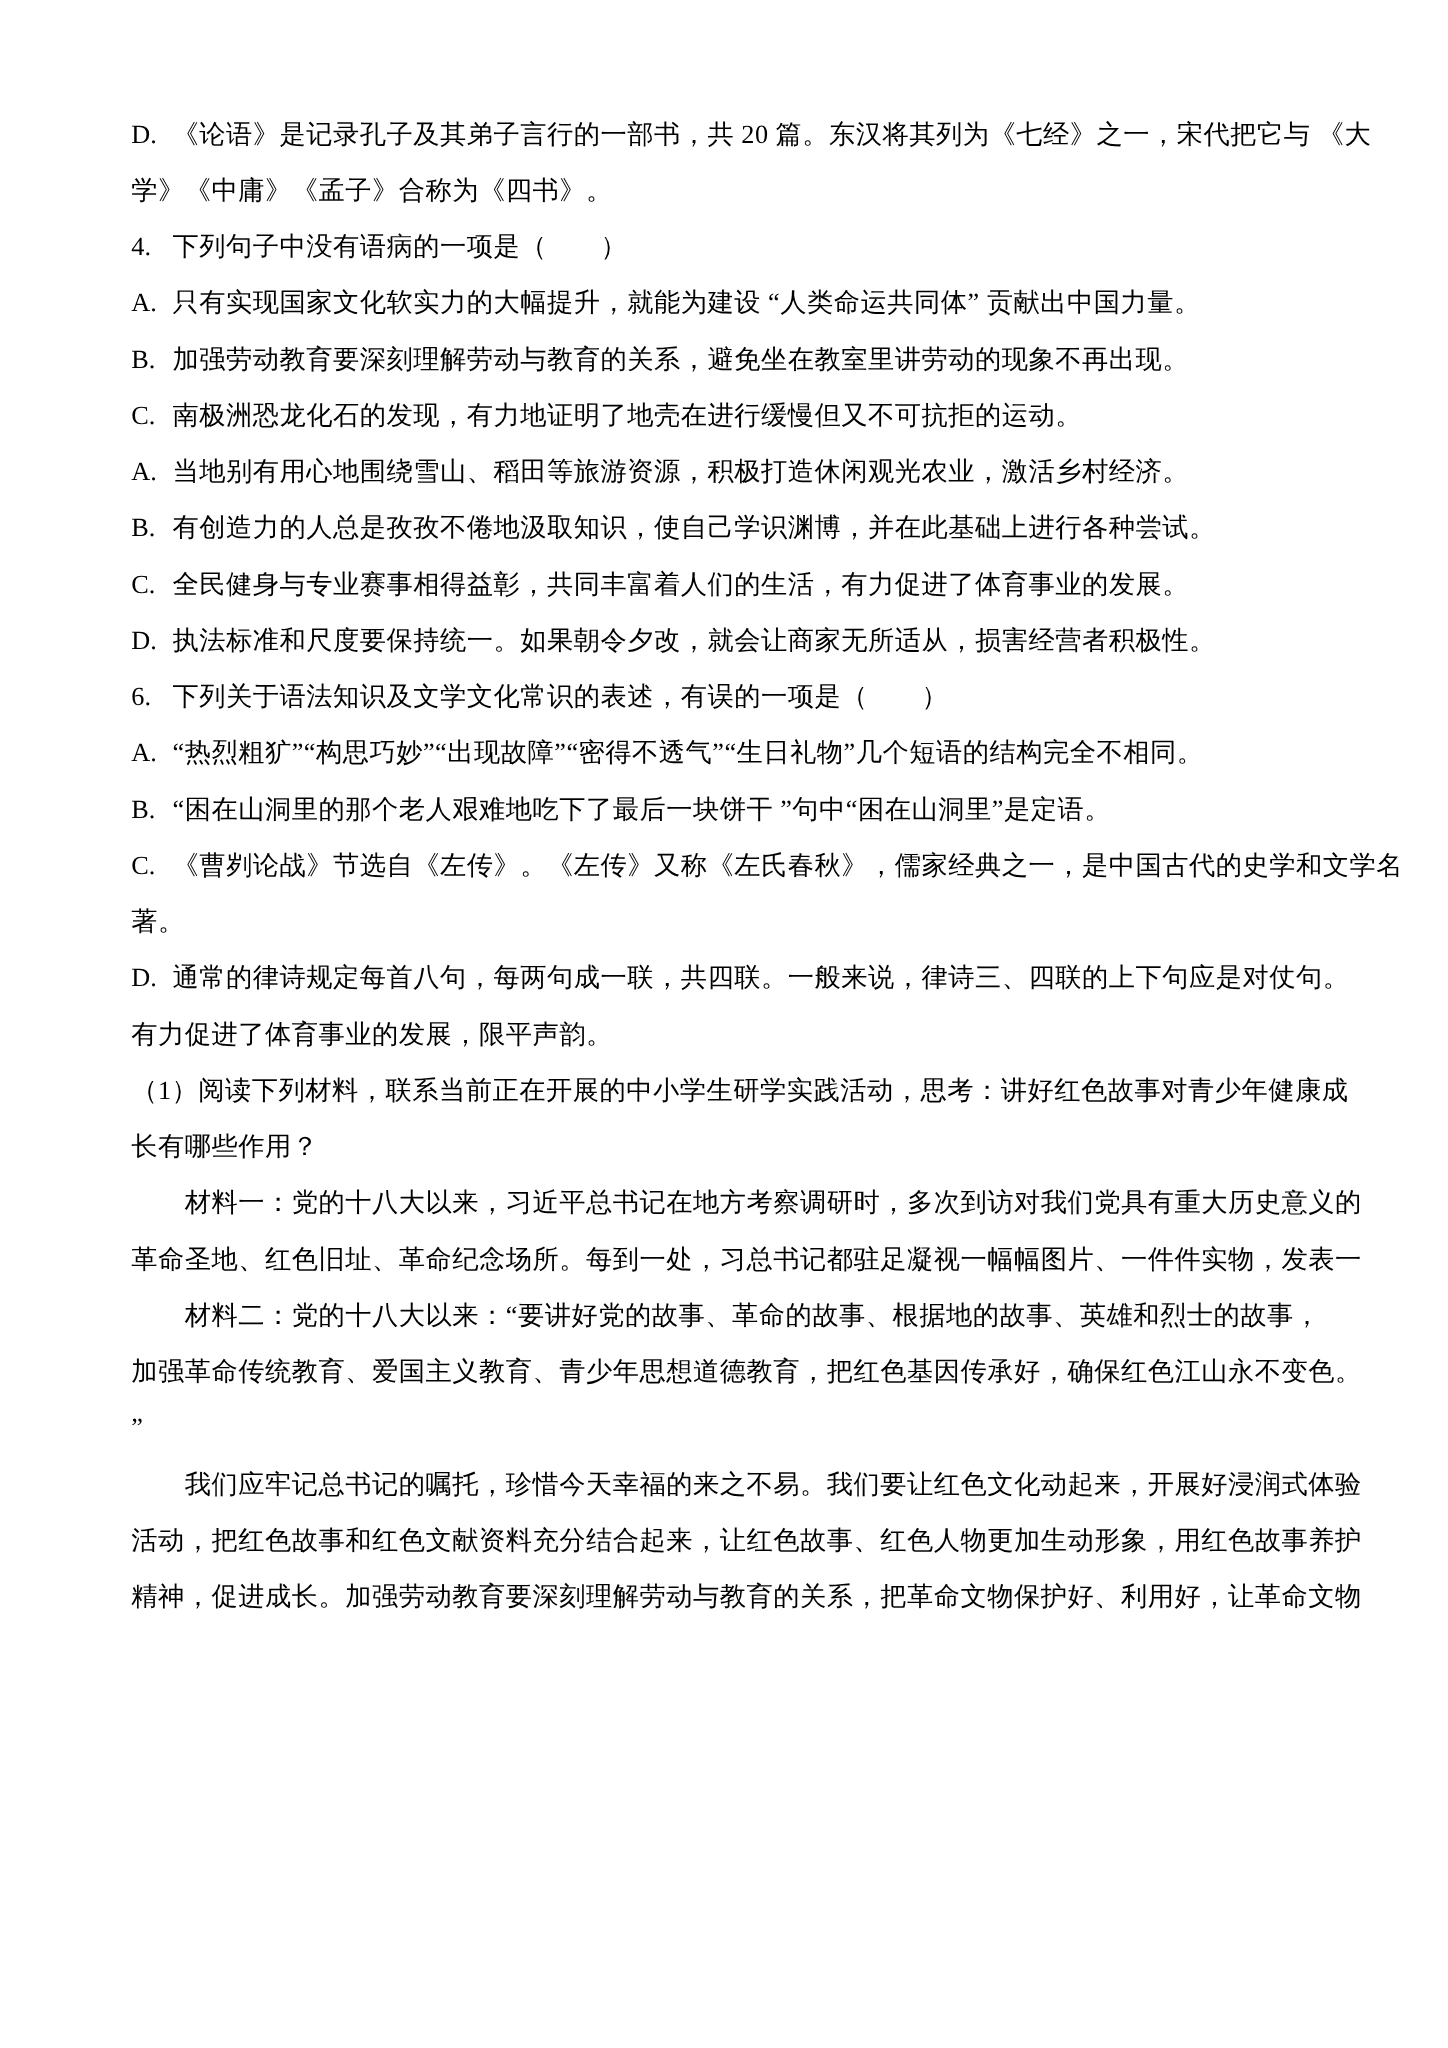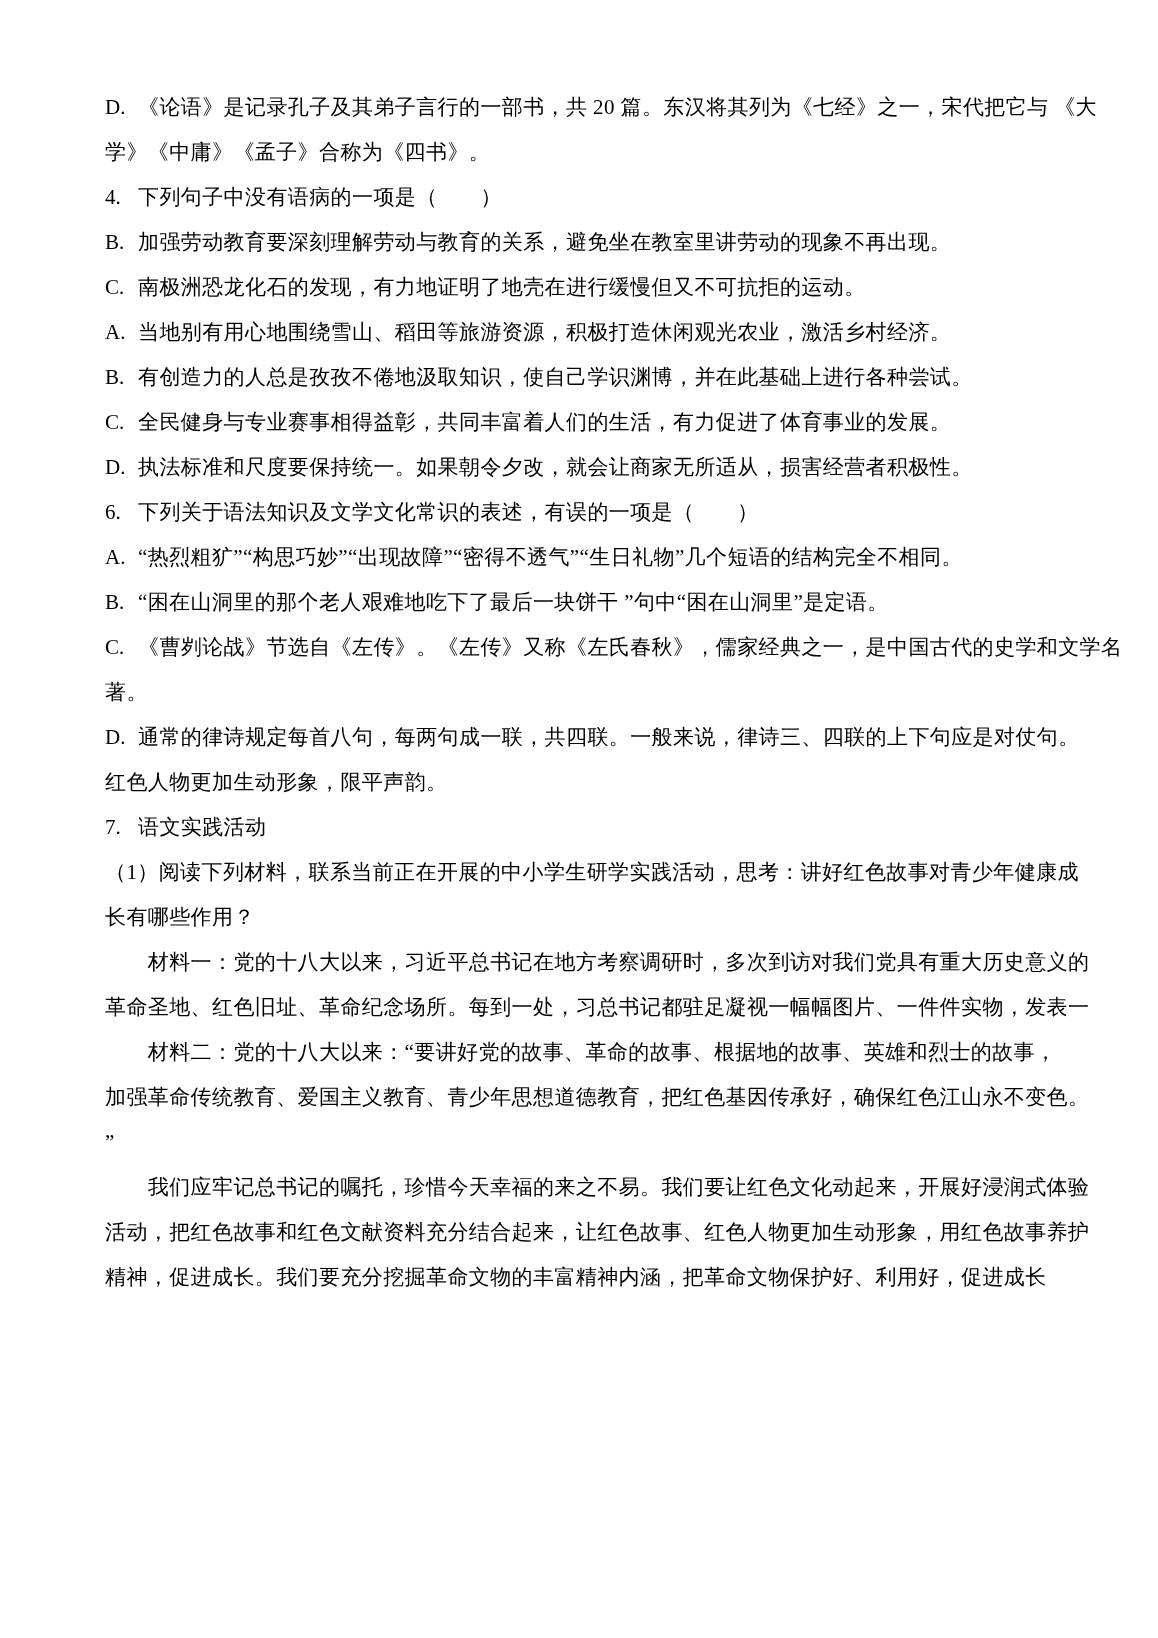--- a/index.html
+++ b/index.html
@@ -40,38 +40,38 @@
   }
 </style>
 </head>
 <body style="background: rgb(255, 255, 255);">
 
 <div class="page" style="color: rgb(0, 0, 0);">
   <div>
       <div class="line"><span class="lbl">D.</span><span class="txt">《论语》是记录孔子及其弟子言行的一部书，共 20 篇。东汉将其列为《七经》之一，宋代把它与 《大</span></div>
       <div class="line"><span class="txt">学》《中庸》《孟子》合称为《四书》。</span></div>
       <div class="line"><span class="lbl">4.</span><span class="txt">下列句子中没有语病的一项是（　　）</span></div>
+      <div class="line"><span class="lbl">A.</span><span class="txt">只有实现国家文化软实力的大幅提升，就能为建设 “人类命运共同体” 贡献出中国力量。</span></div>
       <div class="line"><span class="lbl">B.</span><span class="txt">加强劳动教育要深刻理解劳动与教育的关系，避免坐在教室里讲劳动的现象不再出现。</span></div>
       <div class="line"><span class="lbl">C.</span><span class="txt">南极洲恐龙化石的发现，有力地证明了地壳在进行缓慢但又不可抗拒的运动。</span></div>
       <div class="line"><span class="lbl">A.</span><span class="txt">当地别有用心地围绕雪山、稻田等旅游资源，积极打造休闲观光农业，激活乡村经济。</span></div>
       <div class="line"><span class="lbl">B.</span><span class="txt">有创造力的人总是孜孜不倦地汲取知识，使自己学识渊博，并在此基础上进行各种尝试。</span></div>
       <div class="line"><span class="lbl">C.</span><span class="txt">全民健身与专业赛事相得益彰，共同丰富着人们的生活，有力促进了体育事业的发展。</span></div>
       <div class="line"><span class="lbl">D.</span><span class="txt">执法标准和尺度要保持统一。如果朝令夕改，就会让商家无所适从，损害经营者积极性。</span></div>
       <div class="line"><span class="lbl">6.</span><span class="txt">下列关于语法知识及文学文化常识的表述，有误的一项是（　　）</span></div>
       <div class="line"><span class="lbl">A.</span><span class="txt">“热烈粗犷”“构思巧妙”“出现故障”“密得不透气”“生日礼物”几个短语的结构完全不相同。</span></div>
       <div class="line"><span class="lbl">B.</span><span class="txt">“困在山洞里的那个老人艰难地吃下了最后一块饼干 ”句中“困在山洞里”是定语。</span></div>
       <div class="line"><span class="lbl">C.</span><span class="txt">《曹刿论战》节选自《左传》。《左传》又称《左氏春秋》，儒家经典之一，是中国古代的史学和文学名</span></div>
       <div class="line"><span class="txt">著。</span></div>
       <div class="line"><span class="lbl">D.</span><span class="txt">通常的律诗规定每首八句，每两句成一联，共四联。一般来说，律诗三、四联的上下句应是对仗句。</span></div>
-      <div class="line"><span class="txt">红色人物更加生动形象，限平声韵。</span></div>
-      <div class="line"><span class="lbl">7.</span><span class="txt">语文实践活动</span></div>
+      <div class="line"><span class="txt">有力促进了体育事业的发展，限平声韵。</span></div>
       <div class="line"><span class="txt">（1）阅读下列材料，联系当前正在开展的中小学生研学实践活动，思考：讲好红色故事对青少年健康成</span></div>
       <div class="line"><span class="txt">长有哪些作用？</span></div>
       <div class="line"><span class="txt">　　材料一：党的十八大以来，习近平总书记在地方考察调研时，多次到访对我们党具有重大历史意义的</span></div>
       <div class="line"><span class="txt">革命圣地、红色旧址、革命纪念场所。每到一处，习总书记都驻足凝视一幅幅图片、一件件实物，发表一</span></div>
       <div class="line"><span class="txt">　　材料二：党的十八大以来：“要讲好党的故事、革命的故事、根据地的故事、英雄和烈士的故事，</span></div>
       <div class="line"><span class="txt">加强革命传统教育、爱国主义教育、青少年思想道德教育，把红色基因传承好，确保红色江山永不变色。</span></div>
       <div class="line"><span class="txt">”</span></div>
       <div class="line"><span class="txt">　　我们应牢记总书记的嘱托，珍惜今天幸福的来之不易。我们要让红色文化动起来，开展好浸润式体验</span></div>
       <div class="line"><span class="txt">活动，把红色故事和红色文献资料充分结合起来，让红色故事、红色人物更加生动形象，用红色故事养护</span></div>
-      <div class="line"><span class="txt">精神，促进成长。我们要充分挖掘革命文物的丰富精神内涵，把革命文物保护好、利用好，促进成长</span></div>
+      <div class="line"><span class="txt">精神，促进成长。加强劳动教育要深刻理解劳动与教育的关系，把革命文物保护好、利用好，让革命文物</span></div>
     </div>
 </div>
 
 </body></html>

